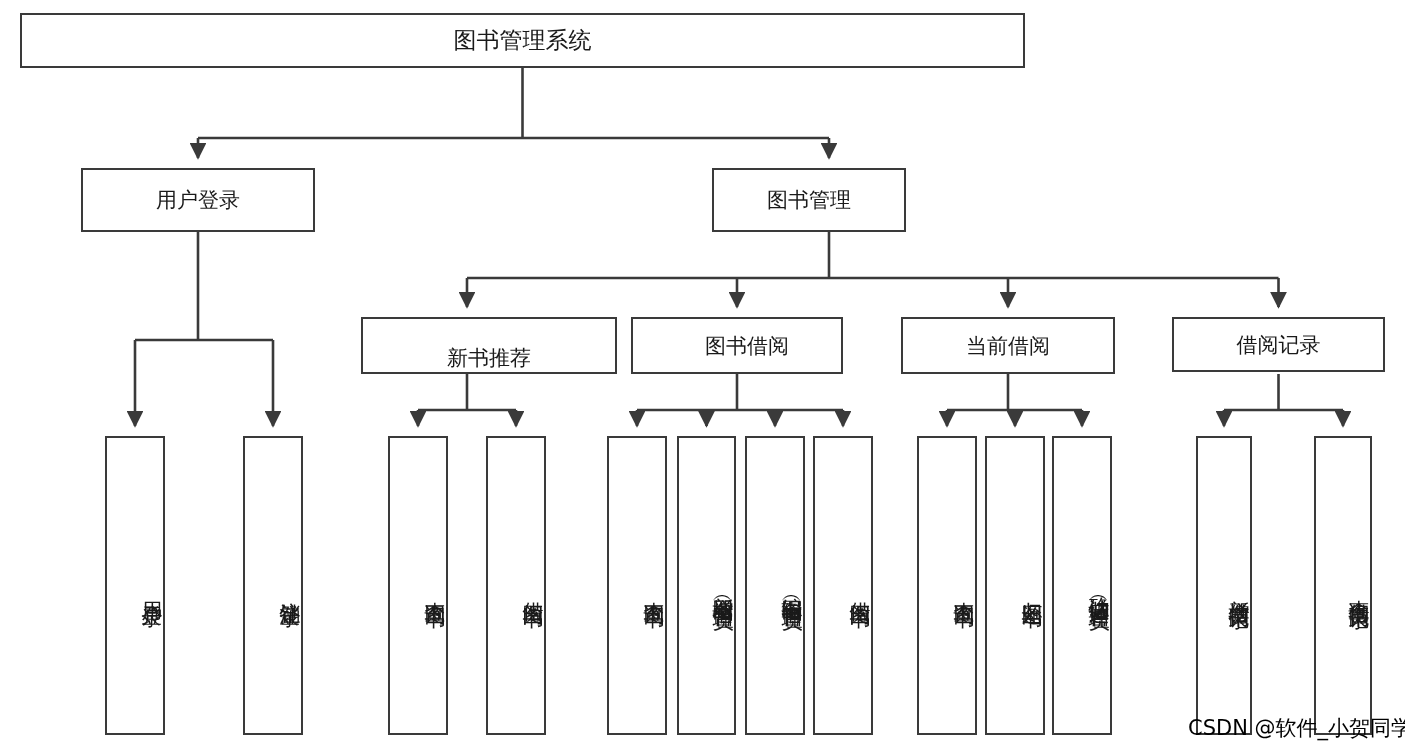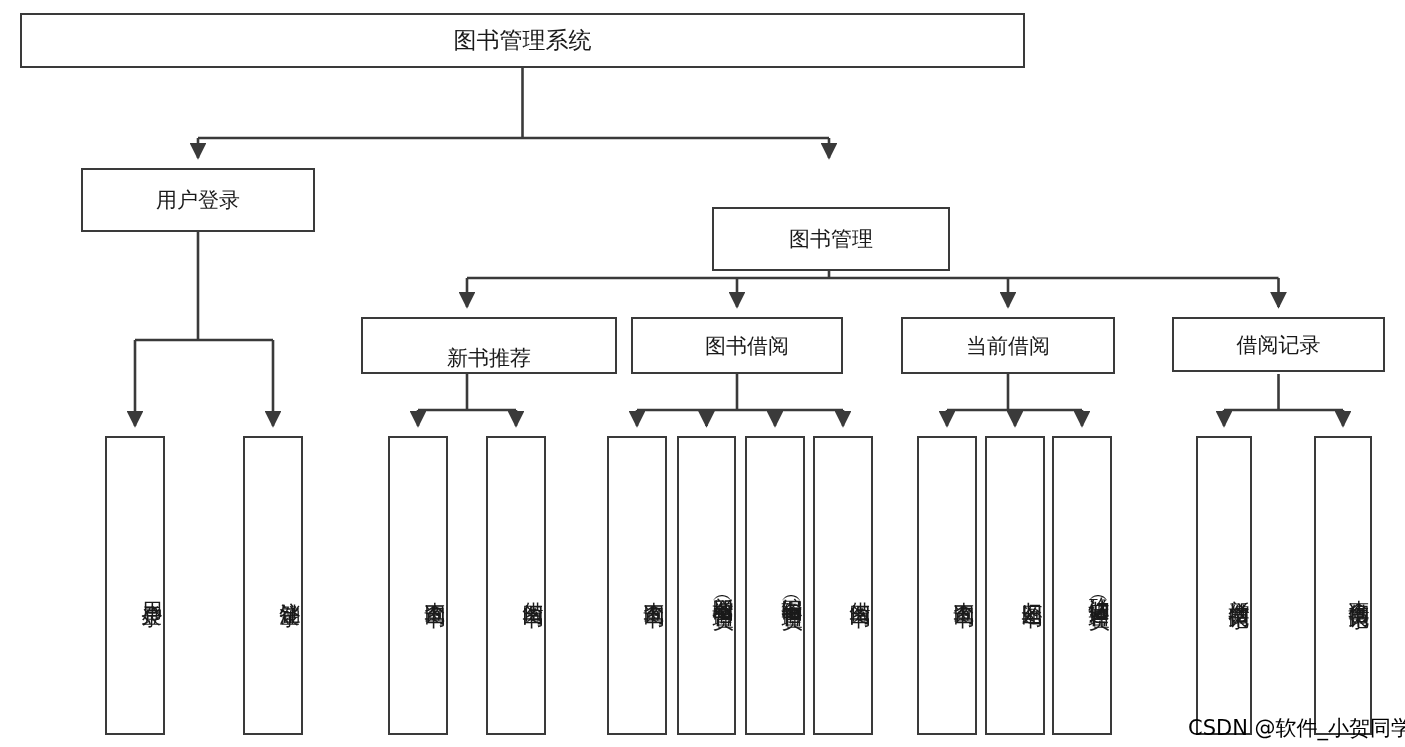--- a/index.html
+++ b/index.html
@@ -107,21 +107,21 @@
       </g>
   </svg>
 
   <div id="nodes-layer">
       <div class="node level0" style="left: 20px; top: 13px; width: 1005px; height: 55px;">
         <span>图书管理系统</span>
       </div>
       <div class="node level1" style="left: 81px; top: 168px; width: 234px; height: 64px;">
         <span>用户登录</span>
       </div>
-      <div class="node level1" style="left: 712px; top: 168px; width: 238px; height: 64px; margin-top: 39px;">
+      <div class="node level1" style="left: 712px; top: 168px; width: 194px; height: 64px;">
         <span>图书管理</span>
       </div>
       <div class="node level2" style="left: 361px; top: 317px; width: 256px; height: 57px; align-items: flex-end;">
         <span>新书推荐</span>
       </div>
       <div class="node level2" style="left: 631px; top: 317px; width: 212px; height: 57px; padding-left: 20px;">
         <span>图书借阅</span>
       </div>
       <div class="node level2" style="left: 901px; top: 317px; width: 214px; height: 57px; font-family: Liberation Mono, monospace;">
         <span>当前借阅</span>

